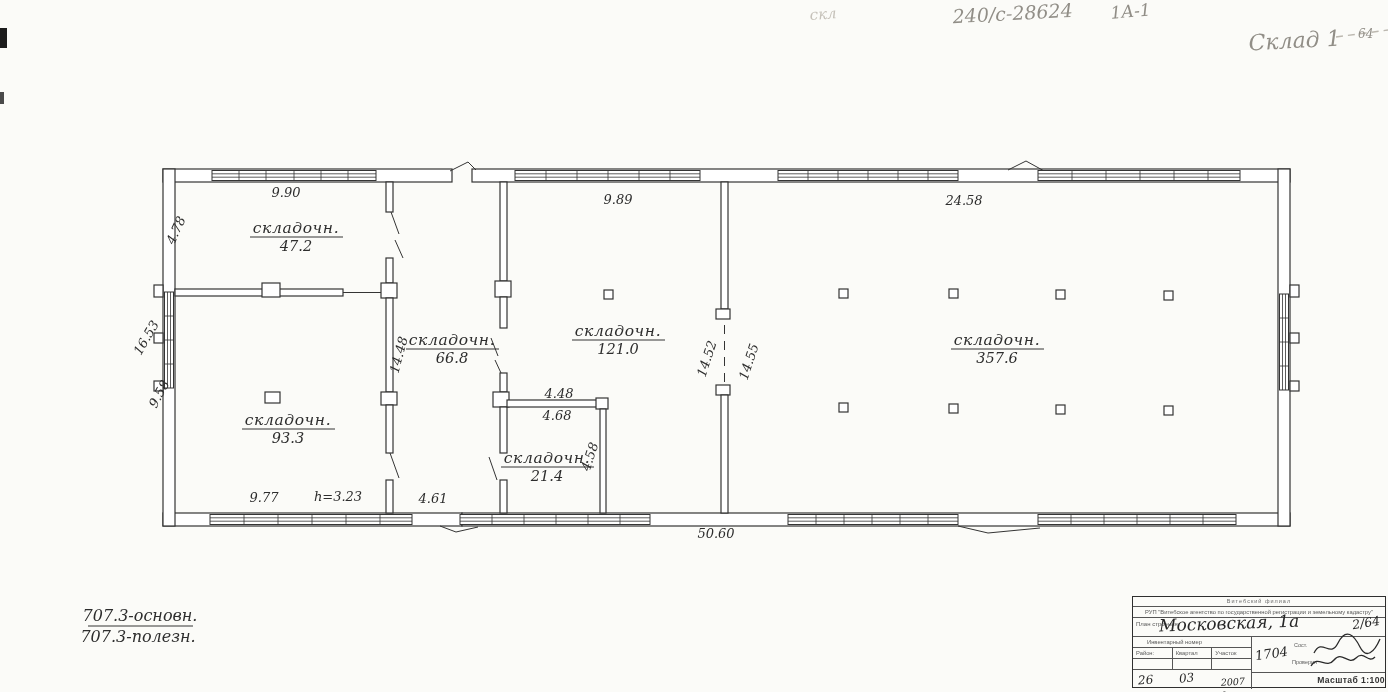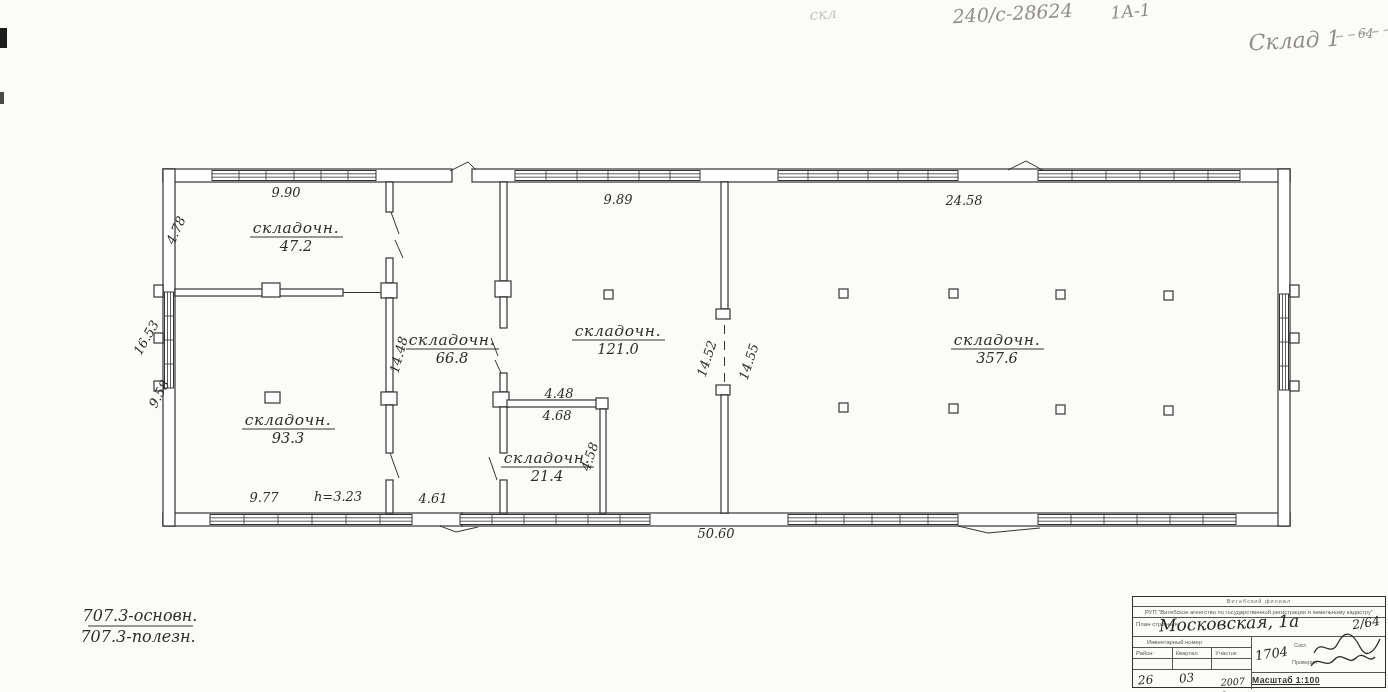--- a/index.html
+++ b/index.html
@@ -42,22 +42,22 @@
   #stamp .dateRow{position:relative;height:19px;}
   .hwInk{font-family:"DejaVu Serif","Liberation Serif",serif;font-style:italic;color:#262626;}
   #stamp .d1{position:absolute;left:5px;top:3px;font-size:12px;transform:rotate(-4deg);}
   #stamp .d2{position:absolute;left:46px;top:1px;font-size:12px;transform:rotate(-6deg);}
   #stamp .d3{position:absolute;left:88px;top:6px;font-size:9.5px;transform:rotate(-3deg);}
   #stamp .sigArea{position:relative;height:36px;}
   #stamp .invno{position:absolute;left:3px;top:9px;font-size:13px;transform:rotate(-8deg);}
   #stamp .sl1{position:absolute;left:42px;top:5px;font-size:5.5px;}
   #stamp .sl2{position:absolute;left:40px;top:22px;font-size:5.5px;}
   #stamp .sig{position:absolute;}
-  #stamp .scaleRow{height:16px;line-height:15px;border-top:.8px solid #555;text-align:left;
-                   font-size:8.6px;font-weight:bold;color:#343434;letter-spacing:.4px;text-decoration:underline;}
+  #stamp .scaleRow{height:16px;line-height:15px;border-top:.8px solid #555;text-align:right;
+                   font-size:8.6px;font-weight:bold;color:#343434;letter-spacing:.4px;}
 </style>
 </head>
 <body>
 
 <div id="sheet">
 
 <svg width="1388" height="692" viewBox="0 0 1388 692">
 
   <g>
     <rect x="0" y="28" width="7" height="20" fill="#1c1c1c"></rect>

